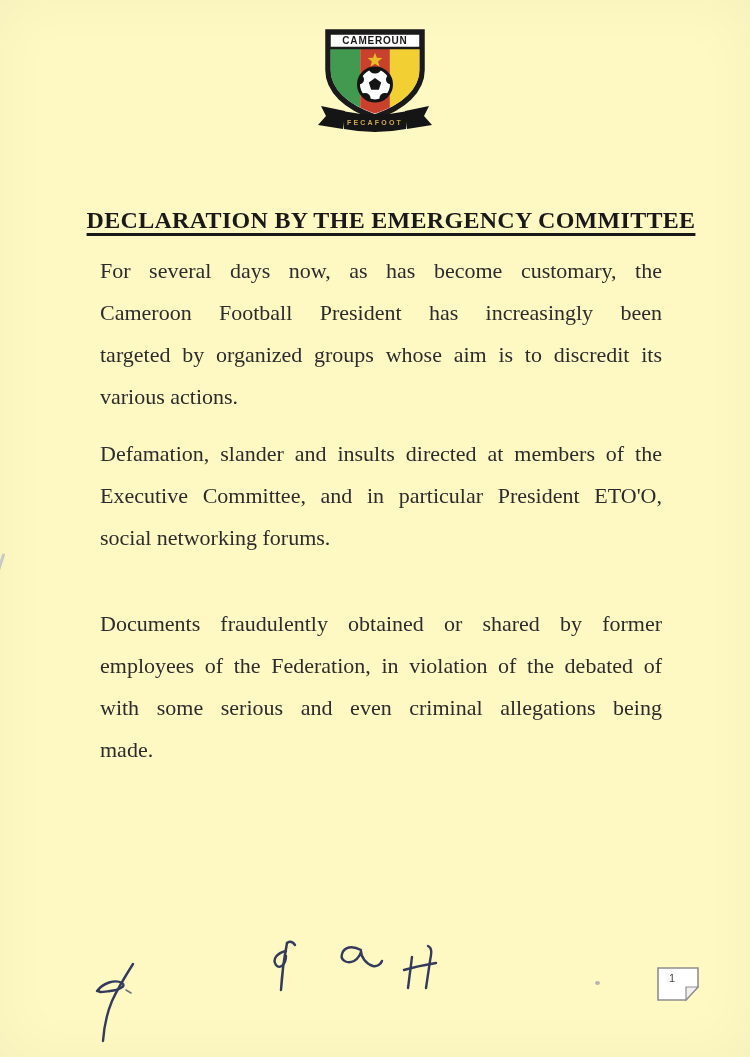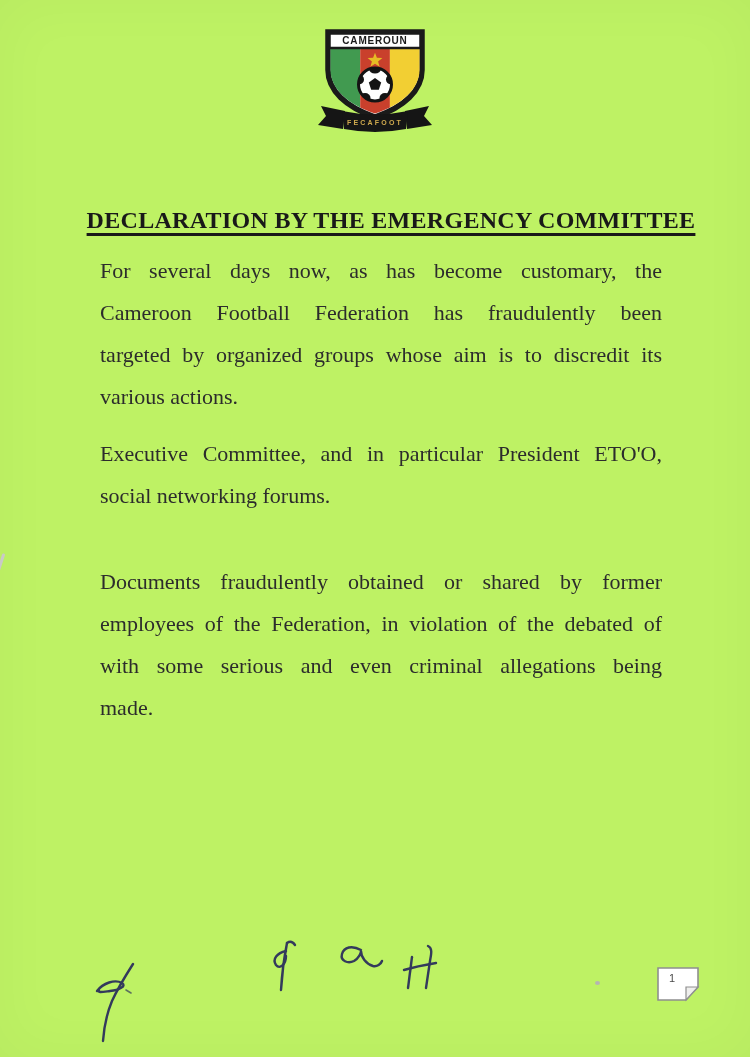--- a/index.html
+++ b/index.html
@@ -1,18 +1,18 @@
 <!DOCTYPE html>
 <html><head>
 <meta charset="utf-8">
 <style>
   html,body{margin:0;padding:0;}
   body{width:750px;height:1057px;background:#e9e9e9;font-family:"Liberation Serif", serif;}
   .paper{
-    position:relative;width:750px;height:1057px;background:#bef264;overflow:hidden;
+    position:relative;width:750px;height:1057px;background:#fef9c3;overflow:hidden;
     box-shadow:inset 0 0 60px rgba(0,0,0,0.035);
   }
   .crest{position:absolute;left:318px;top:28px;}
   .title{
     position:absolute;top:191px;left:50%;transform:translateX(-50%);
     margin:16px;white-space:nowrap;
     font-family:"Liberation Serif", serif;
     font-size:24px;font-weight:700;letter-spacing:0.3px;color:#191919;
     text-decoration:underline;text-decoration-thickness:2.5px;text-underline-offset:5px;
   }
@@ -86,25 +86,26 @@
       <path d="M24,83 Q57,90 90,83 L88,101 Q57,107 26,101 Z" fill="#151515"></path>
       <text x="57" y="96.5" text-anchor="middle" font-family="Liberation Sans, sans-serif" font-size="7" font-weight="bold" letter-spacing="2.2" fill="#cfa94e">FECAFOOT</text>
     </g>
   </svg>
 
   <h1 class="title">DECLARATION BY THE EMERGENCY COMMITTEE</h1>
 
   <div class="content">
     <div class="para">
         <div class="line">For several days now, as has become customary, the</div>
-        <div class="line">Cameroon Football Federation has fraudulently been</div>
+        <div class="line">Cameroon Football President has increasingly been</div>
         <div class="line">targeted by organized groups whose aim is to discredit its</div>
         <div class="line last">various actions.</div>
       </div>
     <div class="para">
+        <div class="line">Defamation, slander and insults directed at members of the</div>
         <div class="line">Executive Committee, and in particular President ETO'O,</div>
         <div class="line last">social networking forums.</div>
       </div>
     <div class="para para-gap">
         <div class="line">Documents fraudulently obtained or shared by former</div>
         <div class="line">employees of the Federation, in violation of the debated of</div>
         <div class="line">with some serious and even criminal allegations being</div>
         <div class="line last">made.</div>
       </div>
   </div>

